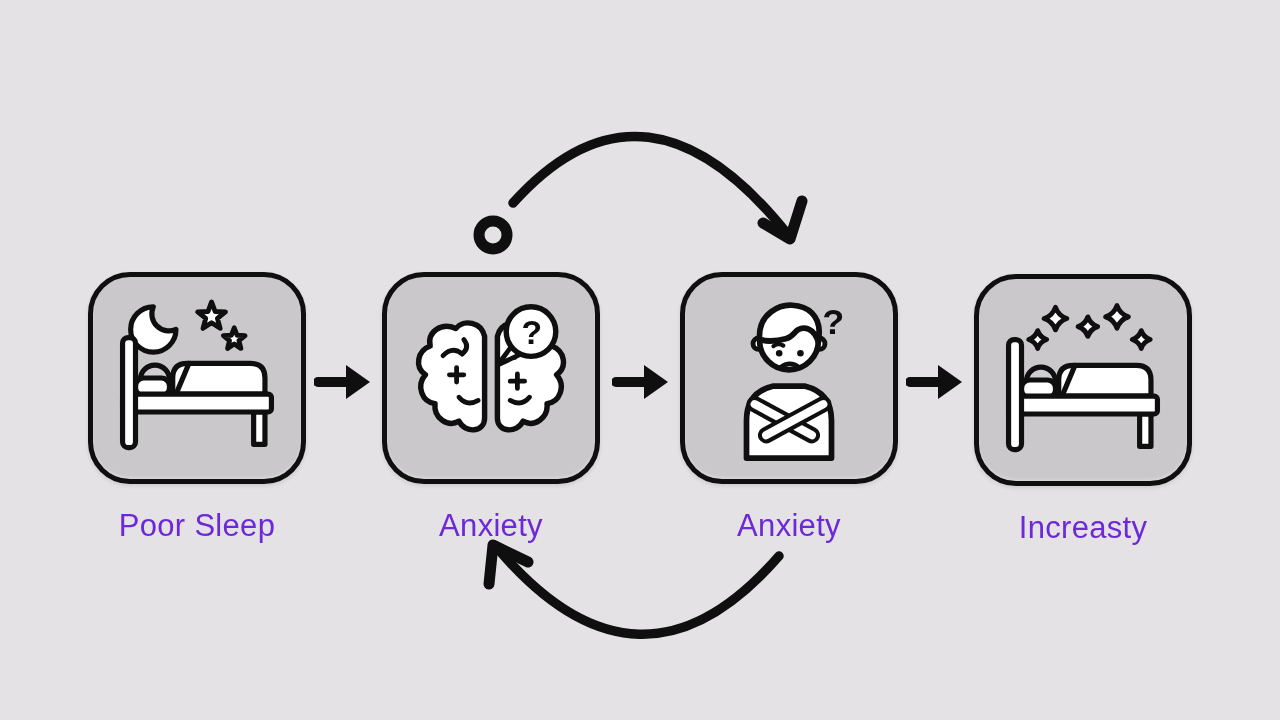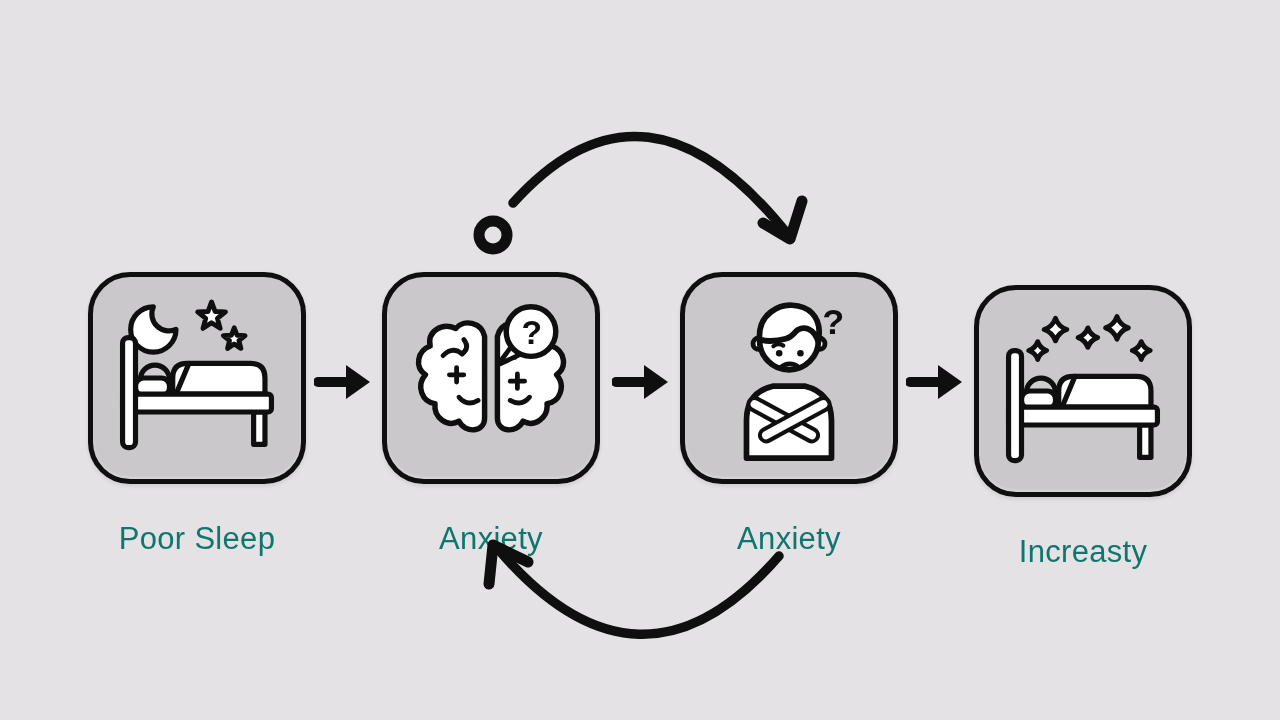--- a/index.html
+++ b/index.html
@@ -14,21 +14,21 @@
     box-sizing:border-box;width:218px;height:212px;
     background:var(--node-fill,#cac8cb);
     border:5px solid var(--line,#0f0f0f);
     border-radius:42px;
     display:flex;align-items:center;justify-content:center;
     box-shadow:0 2px 4px rgba(0,0,0,0.10), inset 0 -2px 3px rgba(255,255,255,0.25);
   }
   .label{
     position:absolute;left:0;top:236px;width:218px;
     text-align:center;font-size:31px;font-weight:500;
-    color:#0f766e;letter-spacing:0.3px;white-space:nowrap;margin-top:13px;
+    color:#6d28d9;letter-spacing:0.3px;white-space:nowrap;
   }
   .flow{position:absolute;z-index:1;}
   .stroke{stroke:var(--line,#0f0f0f);fill:none;stroke-linecap:round;stroke-linejoin:round;}
   .fillw{fill:var(--icon-fill,#ffffff);stroke:var(--line,#0f0f0f);stroke-linejoin:round;stroke-linecap:round;}
   .fillb{fill:var(--line,#0f0f0f);stroke:none;}
   .qmark{font-family:"Liberation Sans","DejaVu Sans",sans-serif;font-weight:700;fill:var(--line,#0f0f0f);}
 </style>
 </head>
 <body>
 
@@ -105,21 +105,21 @@
             <path d="M71 68 L36 87" class="stroke" stroke-width="10"></path>
             <path d="M71 68 L36 87" stroke="var(--icon-fill,#fff)" stroke-width="5" stroke-linecap="round" fill="none"></path>
           </g>
         </g>
         <text x="77" y="25" text-anchor="middle" font-size="22" class="qmark">?</text>
       </svg>
     </div>
     <div class="label">Anxiety</div>
   </div>
 
-  <div class="node" style="left:974px;top:285px">
+  <div class="node" style="left:974px;top:274px">
     <div class="box">
       <svg width="178" height="162" viewBox="0 0 110 100">
         <g>
           <path d="M38 5 Q39.8 10.2 45 12 Q39.8 13.8 38 19 Q36.2 13.8 31 12 Q36.2 10.2 38 5 Z" class="fillw" stroke-width="3"></path>
           <path d="M58 11 Q59.6 15.4 64 17 Q59.6 18.6 58 23 Q56.4 18.6 52 17 Q56.4 15.4 58 11 Z" class="fillw" stroke-width="3"></path>
           <path d="M76 4 Q77.8 9.2 83 11 Q77.8 12.8 76 18 Q74.2 12.8 69 11 Q74.2 9.2 76 4 Z" class="fillw" stroke-width="3"></path>
           <path d="M27 19.5 Q28.4 23.6 32.5 25 Q28.4 26.4 27 30.5 Q25.6 26.4 21.5 25 Q25.6 23.6 27 19.5 Z" class="fillw" stroke-width="3"></path>
           <path d="M91 19.5 Q92.4 23.6 96.5 25 Q92.4 26.4 91 30.5 Q89.6 26.4 85.5 25 Q89.6 23.6 91 19.5 Z" class="fillw" stroke-width="3"></path>
         </g>
         <g>

